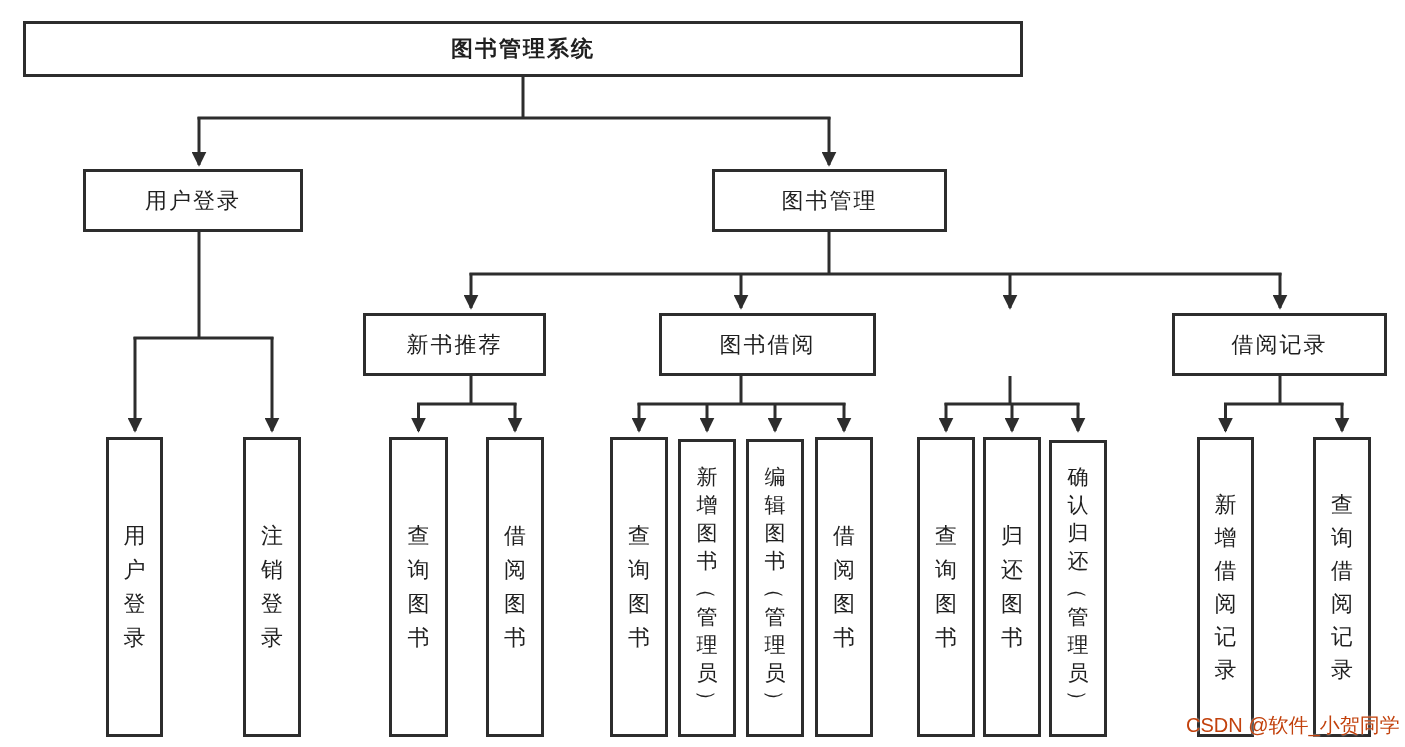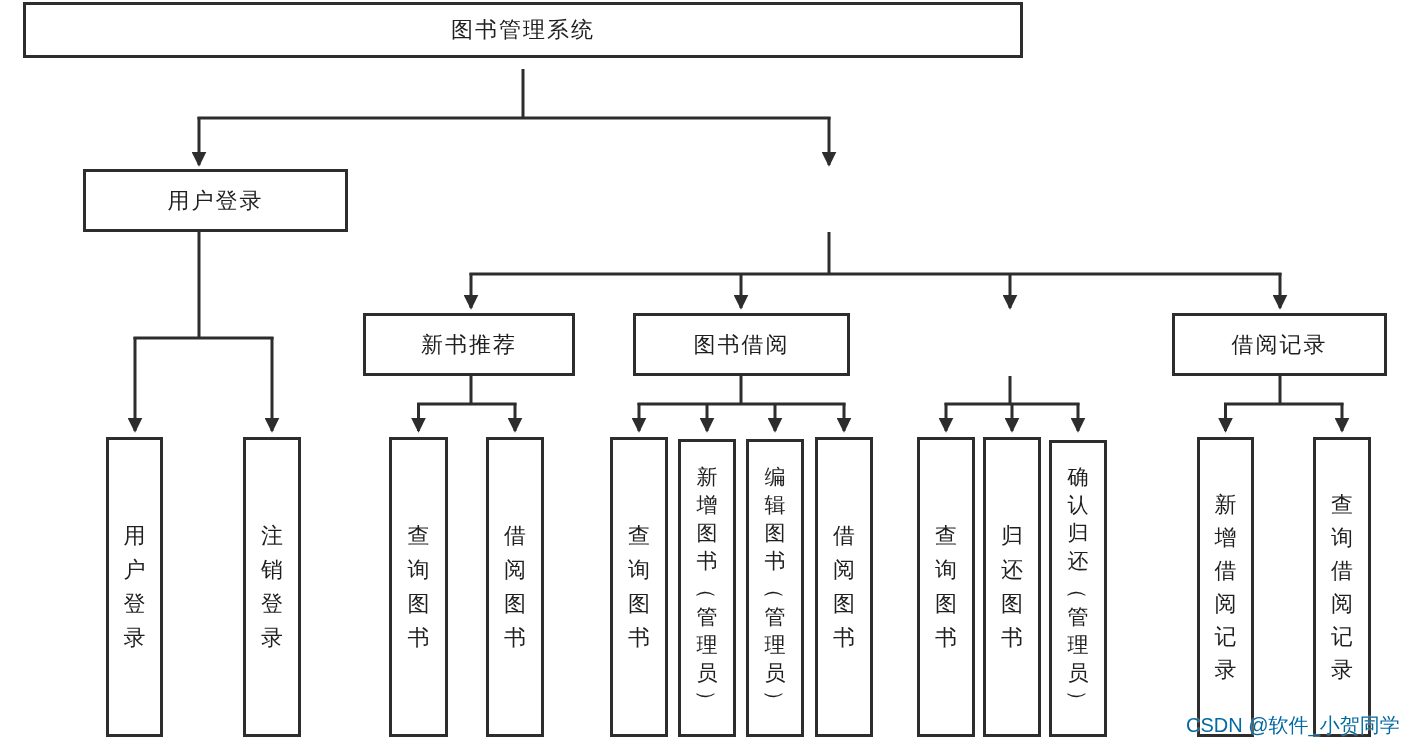--- a/index.html
+++ b/index.html
@@ -49,21 +49,21 @@
   .len6 .vlabel { row-gap: 11px; }
   .len9 .vlabel { row-gap: 7px; font-size: 21px; }
   .vlabel .ch { display: block; }
   .vlabel .rot { transform: rotate(90deg); }
   #watermark {
     position: absolute;
     left: 1186px;
     top: 712px;
     z-index: 3;
     font-size: 20px;
-    color: #0369a1;
+    color: #c2410c;
     white-space: nowrap;
     text-shadow: 0 0 2px #ffffff;
   }
 </style>
 </head>
 <body>
 
 <div id="canvas">
 
   <svg id="lines" width="1405" height="747" viewBox="0 0 1405 747">
@@ -109,32 +109,35 @@
       <line x1="1012" y1="403" x2="1012" y2="431" marker-end="url(#arrow)"></line>
       <line x1="1078" y1="403" x2="1078" y2="431" marker-end="url(#arrow)"></line>
 
       <line x1="1280" y1="376" x2="1280" y2="404"></line>
       <line x1="1224" y1="404" x2="1343.5" y2="404"></line>
       <line x1="1225.5" y1="403" x2="1225.5" y2="431" marker-end="url(#arrow)"></line>
       <line x1="1342" y1="403" x2="1342" y2="431" marker-end="url(#arrow)"></line>
     </g>
   </svg>
 
-  <div class="box hbox" style="left:23px; top:2px; width:1000px; height:56px;">
+  <div class="box hbox" style="left:23px; top:21px; width:1000px; height:56px;font-weight:bold;">
     <span>图书管理系统</span>
   </div>
 
-  <div class="box hbox" style="left:83px; top:169px; width:265px; height:63px;">
+  <div class="box hbox" style="left:83px; top:169px; width:220px; height:63px;">
     <span>用户登录</span>
   </div>
-
-  <div class="box hbox" style="left:363px; top:313px; width:212px; height:63px;">
+  <div class="box hbox" style="left:712px; top:169px; width:235px; height:63px;">
+    <span>图书管理</span>
+  </div>
+
+  <div class="box hbox" style="left:363px; top:313px; width:183px; height:63px;">
     <span>新书推荐</span>
   </div>
-  <div class="box hbox" style="left:633px; top:313px; width:217px; height:63px;">
+  <div class="box hbox" style="left:659px; top:313px; width:217px; height:63px;">
     <span>图书借阅</span>
   </div>
   <div class="box hbox" style="left:1172px; top:313px; width:215px; height:63px;justify-content:center;">
     <span>借阅记录</span>
   </div>
 
   <div class="box vbox len4" style="left:106px; top:437px; width:57px; height:300px;">
     <span class="vlabel">
         <span class="ch">用</span>
         <span class="ch">户</span>

